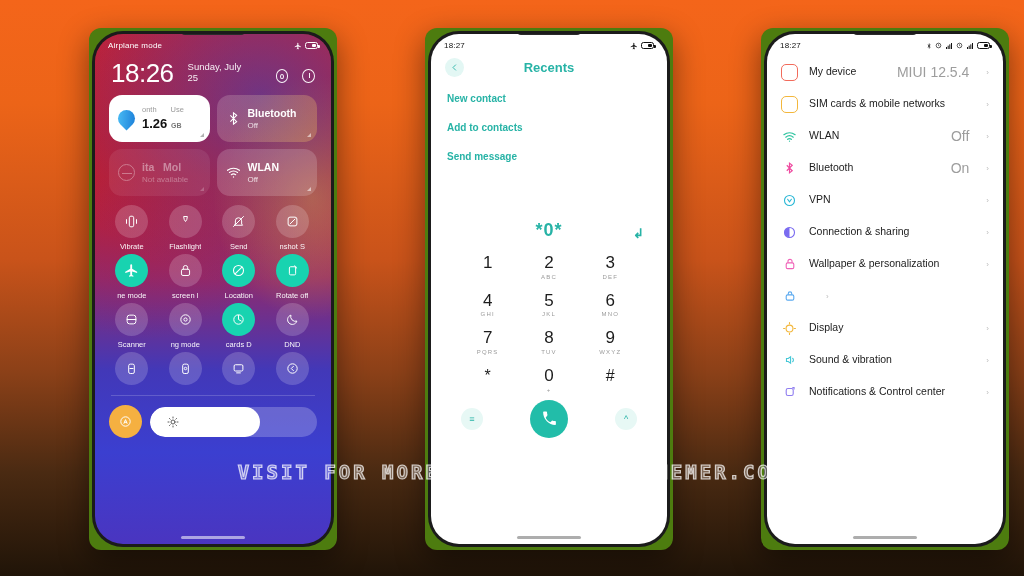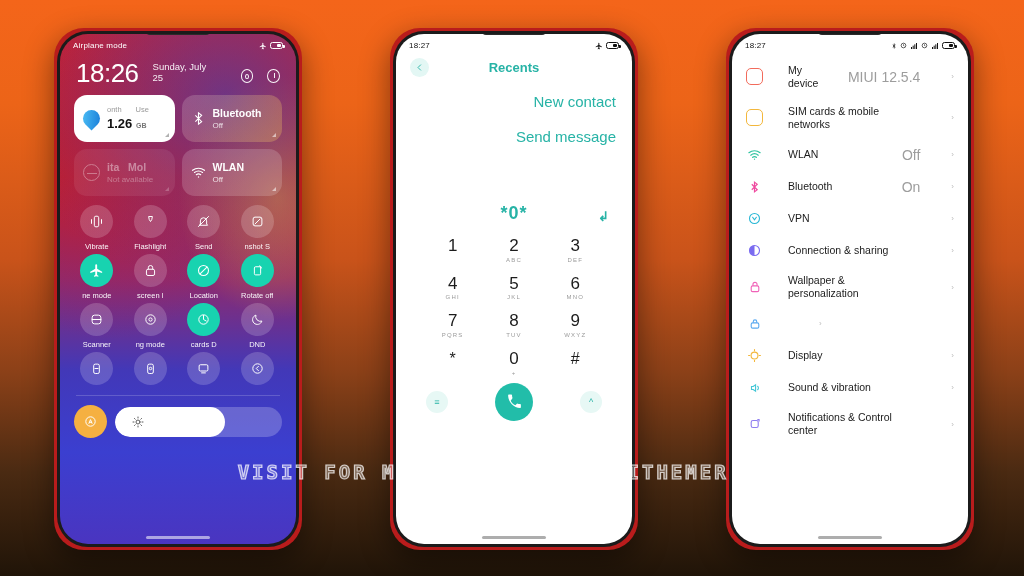--- a/index.html
+++ b/index.html
@@ -4,22 +4,22 @@
 <style>
   * { box-sizing: border-box; margin:0; padding:0; }
   html,body { width:1024px; height:576px; overflow:hidden; }
   body {
     font-family: "Liberation Sans", sans-serif;
     background: linear-gradient(to bottom, #F4651A 0%, #EC6418 18%, #C9531A 45%, #8A4018 65%, #4A2A12 82%, #201408 100%);
     position:relative;
   }
 
   
-  .phone { position:absolute; border-radius:30px; background:#b91c1c;
-           padding:3px; box-shadow:0 10px 30px rgba(0,0,0,.45); }
+  .phone { position:absolute; border-radius:12px; background:#4d7c0f;
+           padding:3px; box-shadow:0 10px 30px rgba(0,0,0,.45);margin-left:35px; }
   .phone .bezel { border-radius:31px; background:#1b1b1b; padding:3px; height:100%; }
   .screen { position:relative; width:100%; height:100%; border-radius:28px; overflow:hidden; }
 
   #phone1 { left:54px;  top:28px; width:248px; height:522px; }
   #phone2 { left:390px; top:28px; width:248px; height:522px; }
   #phone3 { left:726px; top:28px; width:248px; height:522px; }
 
   .notch { position:absolute; left:50%; transform:translateX(-50%); top:-4px;
            width:64px; height:5px; background:#2a2a2a; border-radius:0 0 4px 4px; z-index:12;}
   .homebar { position:absolute; left:50%; transform:translateX(-50%); bottom:5px;
@@ -97,42 +97,42 @@
 
   
   #dial { position:absolute; inset:0; background:#fff; color:#222; }
   #dial .statusbar { color:#111; }
   .dl-head { display:flex; align-items:center; padding:8px 14px 2px 14px; position:relative; }
   .backbtn { width:19px;height:19px;border-radius:50%;background:#e3f7f4;
              display:flex;align-items:center;justify-content:center;}
   .dl-title { position:absolute; left:0; right:0; text-align:center; font-size:13px;
               font-weight:700; color:#27b3a6; pointer-events:none;}
   .dl-actions { padding:14px 16px 0 16px; display:flex; flex-direction:column; gap:18px; }
-  .dl-act { font-size:15px; font-weight:400; color:#27b3a6;text-align:right; }
+  .dl-act { font-size:10px; font-weight:700; color:#27b3a6; }
   .dl-number { text-align:center; font-size:18px; font-weight:600; color:#27b3a6;
                letter-spacing:1px; margin-top:58px; position:relative;}
   .dl-del { position:absolute; right:22px; top:6px; font-size:13px; color:#27b3a6; }
   .pad { display:grid; grid-template-columns:repeat(3,1fr); row-gap:6px; padding:10px 26px 0 26px;}
   .key { text-align:center; padding:3px 0; }
   .key .d { font-size:17px; font-weight:500; color:#1c1c1c; line-height:1.1;}
   .key .l { font-size:6px; color:#9b9b9b; letter-spacing:1.2px; margin-top:1px;}
   .key .d.sym { font-size:16px; }
   .dl-bottom { display:flex; align-items:center; justify-content:space-between;
                padding:4px 30px 0 30px; }
   .callbtn { width:38px;height:38px;border-radius:50%;background:#22bda9;
              display:flex;align-items:center;justify-content:center;}
   .smallbtn{ width:22px;height:22px;border-radius:50%;background:#e7f8f5;
              display:flex;align-items:center;justify-content:center;color:#27b3a6;font-size:9px;}
 
   
   #sett { position:absolute; inset:0; background:#fff; color:#1b1b1b; }
   #sett .statusbar { color:#111; }
   .st-title { text-align:center; font-size:13px; font-weight:700; color:#27b3a6; padding:10px 0 2px;}
   .st-list { padding:6px 0 0 0; }
-  .st-row { display:flex; align-items:center; gap:25px; padding:7.5px 14px; min-height:30px;}
+  .st-row { display:flex; align-items:center; gap:11px; padding:7.5px 14px; min-height:30px;}
   .st-ico { width:17px;height:17px;border-radius:5px;flex:none;position:relative;
             display:flex;align-items:center;justify-content:center;}
   .st-label{ font-size:10.5px; font-weight:500; line-height:1.25; flex:1; }
   .st-val { font-size:14px; color:#9d9d9d; white-space:nowrap; }
   .chev { font-size:8px; color:#bcbcbc; margin-left:6px; }
 
   
   #wm { position:absolute; left:0; right:0; top:459px; height:26px; z-index:30;
         display:flex; align-items:center; justify-content:center; pointer-events:none;
         font-family:"DejaVu Sans Mono", monospace; font-size:19px; font-weight:700;
@@ -413,20 +413,21 @@
           <div class="backbtn">
             <svg style="width:9px;height:9px" viewBox="0 0 24 24" fill="none" stroke="#27b3a6" stroke-width="2.4" stroke-linecap="round">
                 <path d="M15 5l-7 7 7 7"></path>
               </svg>
           </div>
           <div class="dl-title">Recents</div>
         </div>
 
         <div class="dl-actions">
           <div class="dl-act">New contact</div>
+          <div class="dl-act">Add to contacts</div>
           <div class="dl-act">Send message</div>
         </div>
 
         <div class="dl-number">
           <span>*0*</span>
           <span class="dl-del">↲</span>
         </div>
 
         <div class="pad">
           <div class="key">

